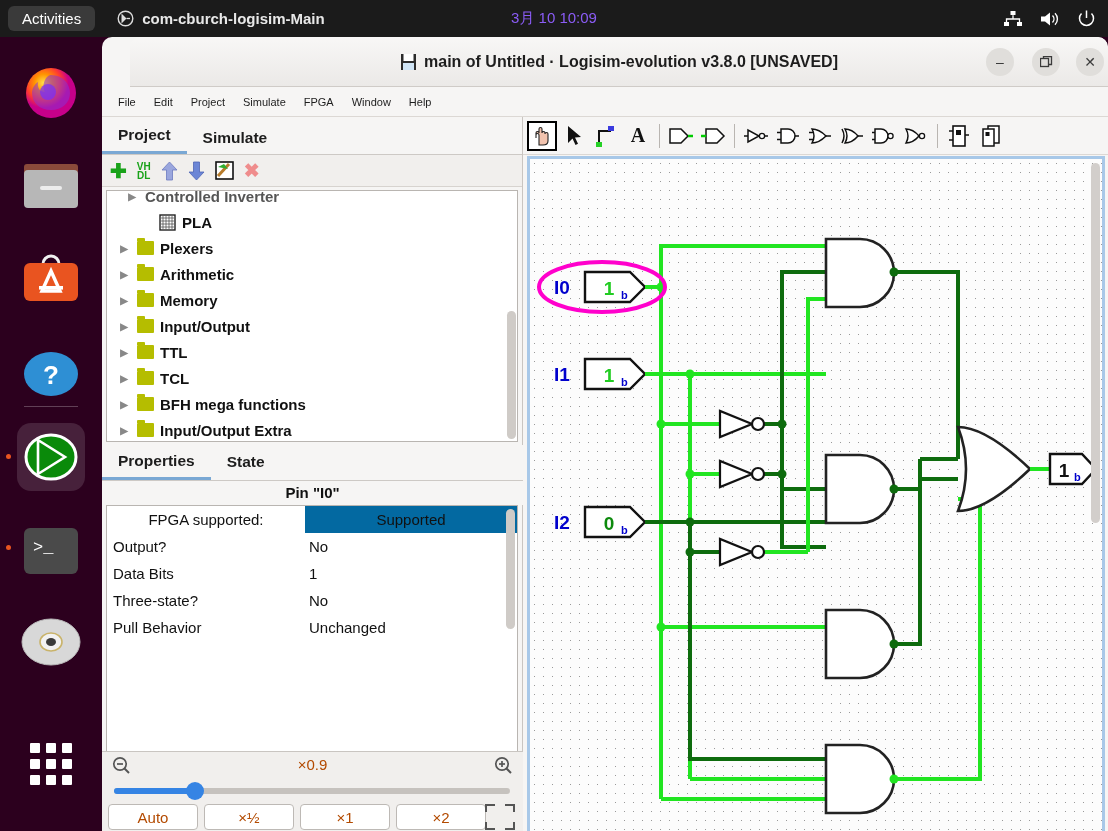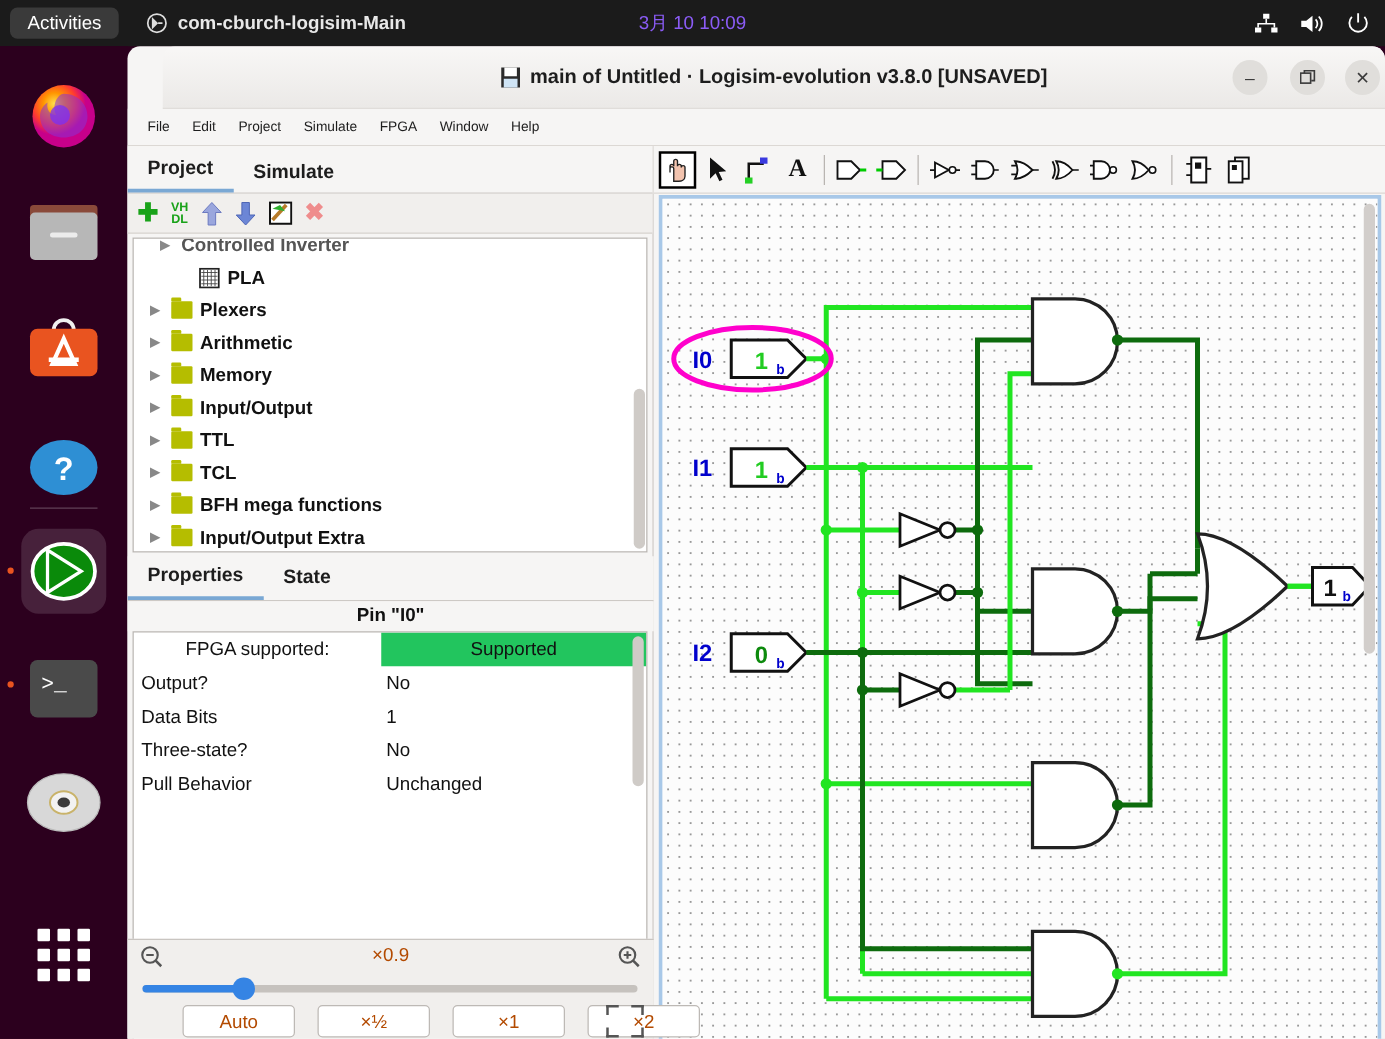--- a/index.html
+++ b/index.html
@@ -143,21 +143,21 @@
   }
   #proptable {
     position: absolute; left: 4px; top: 388px; width: 412px; height: 336px;
     background: #ffffff; border: 1px solid #b9b5b1; overflow: hidden;
   }
   .prop-row { display: flex; height: 27px; align-items: center; font-size: 15px; color: #111; }
   .prop-key { width: 198px; padding-left: 6px; }
   .prop-val { flex: 1; padding-left: 4px; }
   .prop-row.first .prop-key { text-align: center; padding-left: 0; width: 198px; }
   .prop-val.supported {
-    background: #22c55e; text-align: center; padding-left: 0; height: 27px; line-height: 27px;
+    background: #0369a1; text-align: center; padding-left: 0; height: 27px; line-height: 27px;
   }
   #prop-scrollbar {
     position: absolute; right: 2px; top: 3px; width: 9px; height: 120px;
     background: #cfcbc7; border-radius: 5px;
   }
 
   
   #zoompanel {
     position: absolute; left: 0; top: 714px; width: 421px; height: 92px;
     background: #f1efed; border-top: 1px solid #c9c5c1;
@@ -174,21 +174,21 @@
   }
   #zoomslider-fill {
     position: absolute; left: 0; top: 0; width: 80px; height: 6px;
     background: #3584e4; border-radius: 3px;
   }
   #zoomslider-knob {
     position: absolute; left: 72px; top: -6px; width: 18px; height: 18px;
     background: #3584e4; border-radius: 50%;
   }
   #zoombtns {
-    position: absolute; left: 6px; top: 52px; display: flex; gap: 18px; margin-left: 38px;
+    position: absolute; left: 6px; top: 52px; display: flex; gap: 6px;
   }
   .zbtn {
     width: 90px; height: 26px; background: #fff; border: 1px solid #bdb9b5;
     border-radius: 4px; font-size: 15px; color: #b34a00;
     display: flex; align-items: center; justify-content: center;
   }
   #bracket {
     position: absolute; left: 383px; top: 52px; width: 30px; height: 26px;
   }
   #bracket div { position: absolute; background: #555; }

